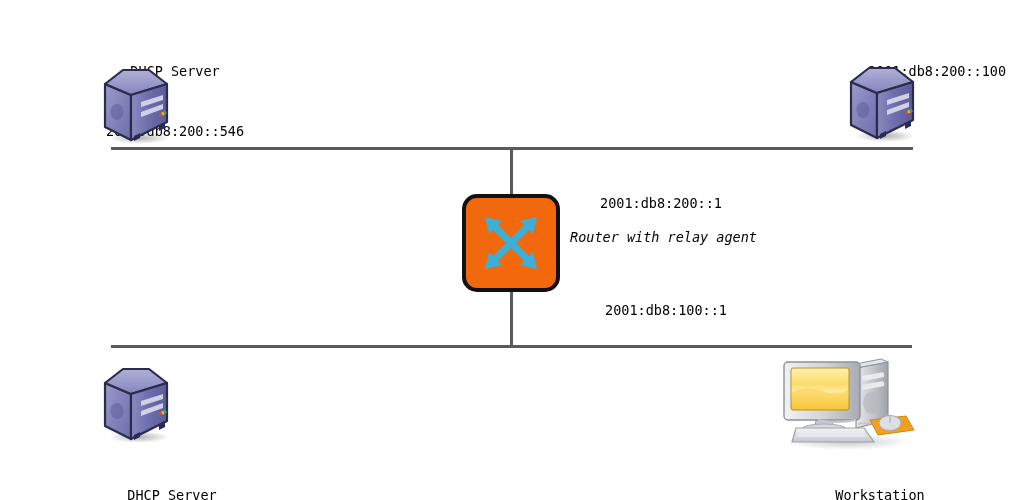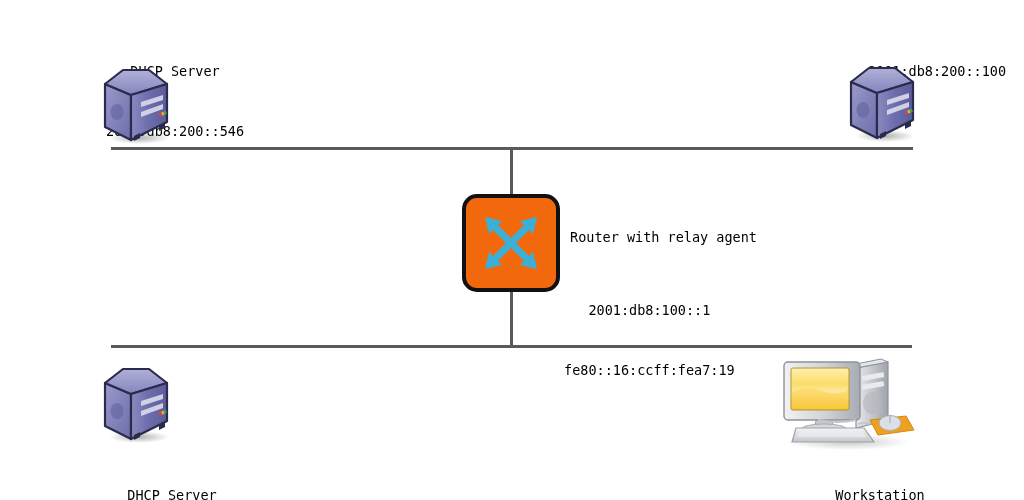--- a/index.html
+++ b/index.html
@@ -185,26 +185,26 @@
       </g>
       <g fill="#3bafd6">
         <polygon points="24,24 41,28 28,41"></polygon>
         <polygon points="76,24 72,41 59,28"></polygon>
         <polygon points="24,76 28,59 41,72"></polygon>
         <polygon points="76,76 59,72 72,59"></polygon>
       </g>
     </svg>
   </div>
 
-
-  <div class="label" style="left:570px; top:227px;">Router with relay agent</div>
-
-  <div class="label center" style="left:564px; top:260px;">
+  <div class="label" style="left:600px; top:193px;">2001:db8:200::1</div>
+
+  <div class="label" style="left:570px; top:227px;font-style:italic;">Router with relay agent</div>
+
+  <div class="label center" style="left:605px; top:260px;">
     <span class="ln">2001:db8:100::1</span>
-    <span class="ln">fe80::16:ccff:fea7:19</span>
   </div>
 
   <div class="server-icon" style="left:101px; top:357px;">
     <svg width="72" height="86" viewBox="0 0 72 86">
       <defs>
         <linearGradient id="srvFrontC" x1="0" y1="0" x2="1" y2="0">
           <stop offset="0%" stop-color="#8b8bc0"></stop>
           <stop offset="45%" stop-color="#6f6fae"></stop>
           <stop offset="100%" stop-color="#5b5b99"></stop>
         </linearGradient>

